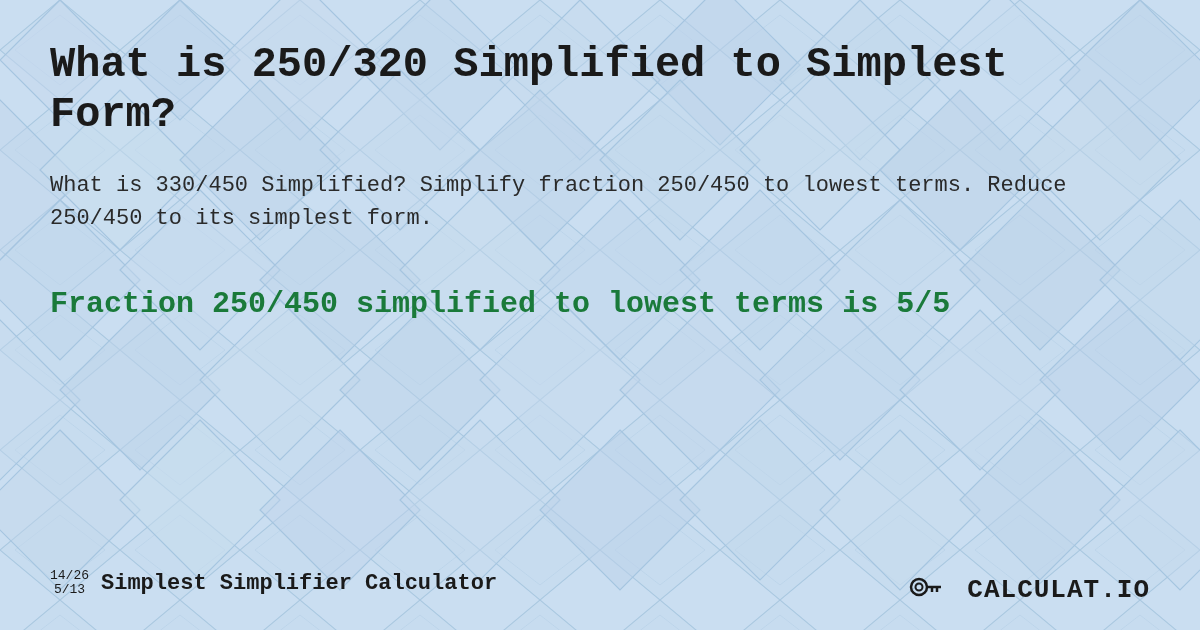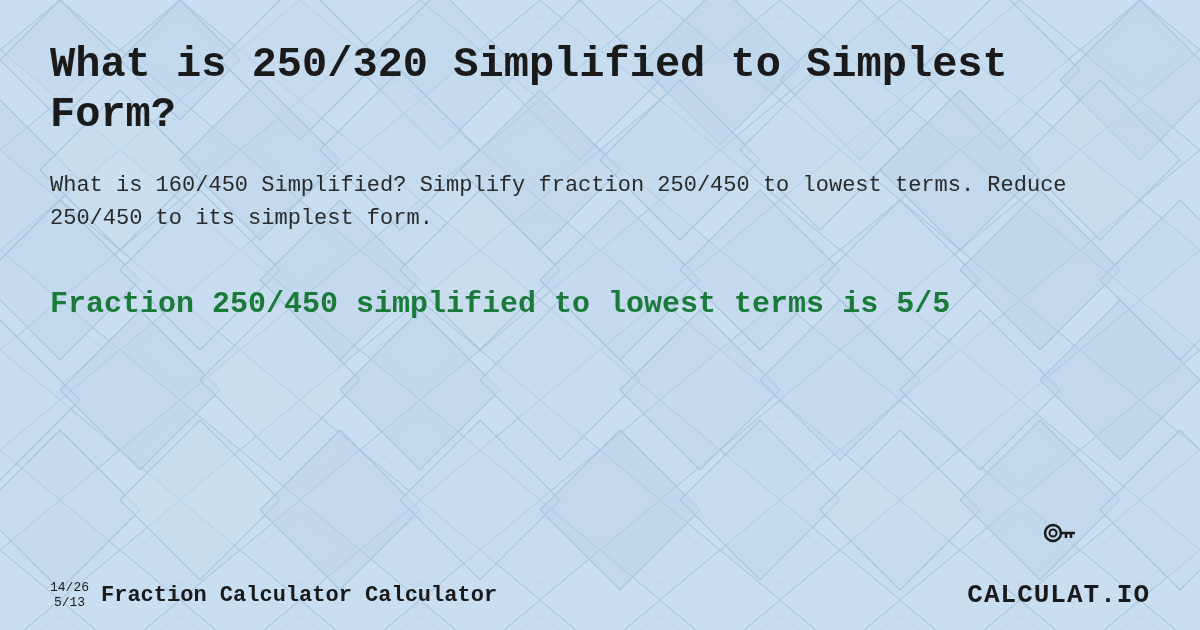--- a/index.html
+++ b/index.html
@@ -64,21 +64,21 @@
       line-height: 1.3;
       margin-bottom: 0;
     }
 
     .footer {
       position: absolute;
       bottom: 20px;
       left: 50px;
       right: 50px;
       display: flex;
-      align-items: flex-end;
+      align-items: flex-start;
       justify-content: space-between;
     }
 
     .footer-left {
       display: flex;
       align-items: center;
       gap: 12px;
     }
 
     .footer-fractions {
@@ -95,21 +95,20 @@
       font-family: 'Courier New', Courier, monospace;
       font-size: 22px;
       font-weight: bold;
       color: #1a1a1a;
     }
 
     .footer-right {
       display: flex;
       align-items: center;
       gap: 24px;
-      flex-direction: column;
     }
 
     .calculator-icon {
       display: inline-block;
     }
 
     .brand-text {
       font-family: 'Courier New', Courier, monospace;
       font-size: 26px;
       font-weight: bold;
@@ -188,32 +187,32 @@
     <polygon points="760,420 840,500 760,580 680,500" fill="#c0d6eb" fill-opacity="0.45" stroke="#a5c5e0" stroke-width="1.2"></polygon>
     <polygon points="900,430 980,510 900,590 820,510" fill="#c8dcee" fill-opacity="0.4" stroke="#a5c5e0" stroke-width="1.2"></polygon>
     <polygon points="1040,420 1120,500 1040,580 960,500" fill="#bed4ea" fill-opacity="0.5" stroke="#a5c5e0" stroke-width="1.2"></polygon>
     <polygon points="1180,430 1260,510 1180,590 1100,510" fill="#c5daed" fill-opacity="0.45" stroke="#a5c5e0" stroke-width="1.2"></polygon>
   </svg>
 </div>
 
 <div class="content">
   <h1 class="main-title">What is 250/320 Simplified to Simplest Form?</h1>
 
-  <p class="description">What is 160/450 Simplified? Simplify fraction 250/450 to lowest terms. Reduce 250/450 to its simplest form.</p>
+  <p class="description">What is 330/450 Simplified? Simplify fraction 250/450 to lowest terms. Reduce 250/450 to its simplest form.</p>
 
   <h2 class="result-heading">Fraction 250/450 simplified to lowest terms is 5/5</h2>
 </div>
 
 <div class="footer">
   <div class="footer-left">
     <div class="footer-fractions">
       <span>14/26</span>
       <span>5/13</span>
     </div>
-    <span class="footer-label">Fraction Calculator Calculator</span>
+    <span class="footer-label">Simplest Simplifier Calculator</span>
   </div>
 
   <div class="footer-right">
 
     <span class="calculator-icon">
       <svg width="36" height="36" viewBox="0 0 36 36" fill="none" xmlns="http://www.w3.org/2000/svg">
 
         <circle cx="12" cy="18" r="8" stroke="#1a1a1a" stroke-width="2.5" fill="none"></circle>
         <circle cx="12" cy="18" r="3.5" stroke="#1a1a1a" stroke-width="2" fill="none"></circle>
         <line x1="20" y1="18" x2="34" y2="18" stroke="#1a1a1a" stroke-width="2.5"></line>

